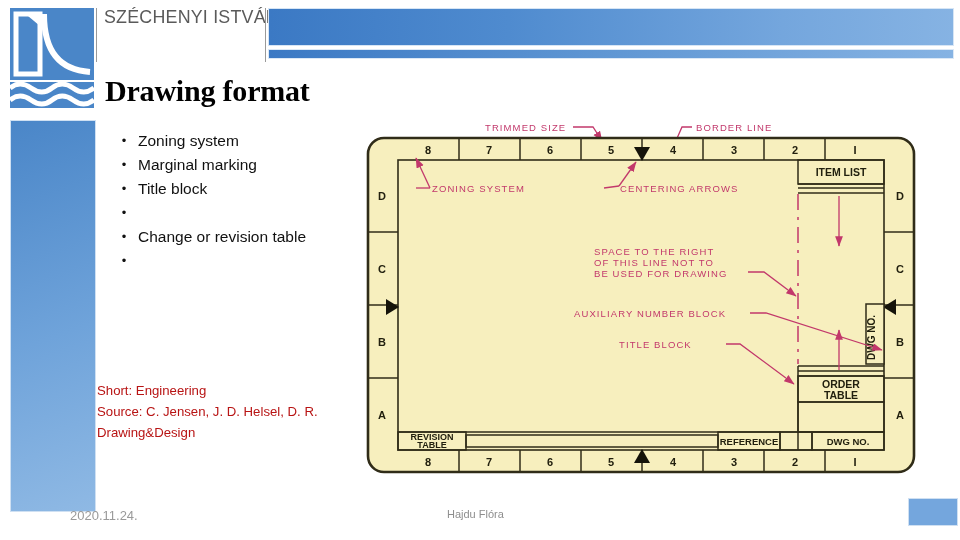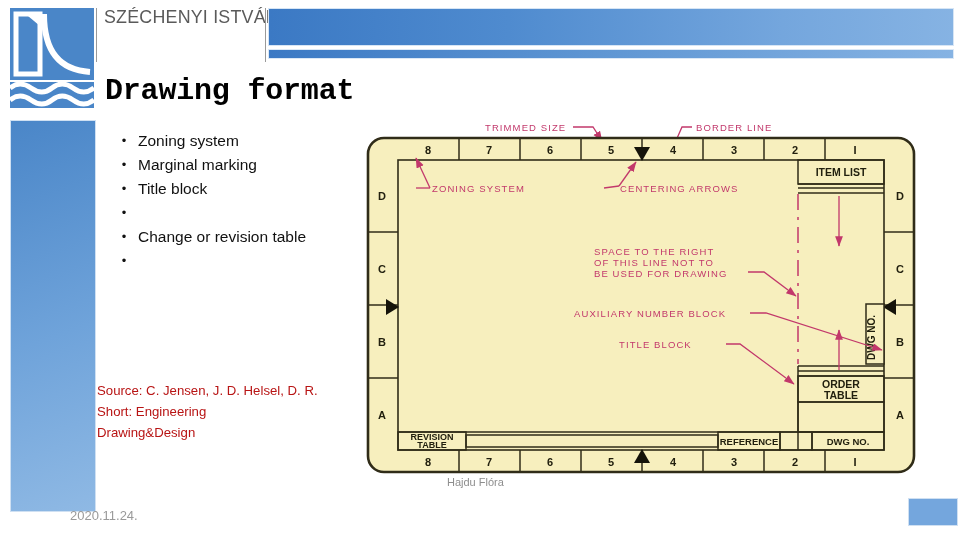--- a/index.html
+++ b/index.html
@@ -41,21 +41,21 @@
   #header-bar-thin{
     position:absolute;left:268px;top:49px;width:684px;height:8px;
     background:linear-gradient(90deg,#3b79c4 0%,#5c94d2 45%,#86b3e3 100%);
     border:1px solid #dbe8f6;
   }
 
   
   #page-title{
     position:absolute;left:105px;top:74px;
     font-size:30px;font-weight:bold;color:#000;letter-spacing:-.2px;
-    font-family:Liberation Mono, monospace;
+    font-family:Liberation Serif, serif;
   }
 
   
   #bullet-list{position:absolute;left:110px;top:130px;width:260px;}
   #bullet-list .li{
     display:flex;align-items:flex-start;height:24px;
     font-size:15.5px;color:#111;font-family:"Liberation Sans",sans-serif;
   }
   #bullet-list .bt{width:28px;text-align:center;font-size:13px;line-height:22px;}
   #bullet-list .lb{line-height:22px;}
@@ -66,21 +66,21 @@
     font-size:13.2px;line-height:21px;color:#b81414;
     font-family:"Liberation Sans",sans-serif;
   }
 
   
   #footer-date{
     position:absolute;left:70px;top:508px;font-size:13px;color:#9a9a9a;
     font-family:"Liberation Sans",sans-serif;
   }
   #footer-author{
-    position:absolute;left:447px;top:476px;font-size:11px;color:#8e8e8e;
+    position:absolute;left:447px;top:508px;font-size:11px;color:#8e8e8e;
     font-family:"Liberation Sans",sans-serif;
     text-align:right;
   }
   #footer-block{
     position:absolute;left:908px;top:498px;width:48px;height:26px;
     background:#74a6dd;border:1px solid #cfe0f2;
   }
 
   
   #figure{position:absolute;left:366px;top:114px;width:554px;height:362px;}
@@ -135,22 +135,22 @@
     <div class="li">
       <span class="bt">•</span>
       <span class="lb">Change or revision table</span>
     </div>
     <div class="li">
       <span class="bt">•</span>
     </div>
   </div>
 
   <div id="source-note">
+    <div>Short: Engineering</div>
     <div>Source: C. Jensen, J. D. Helsel, D. R.</div>
-    <div>Short: Engineering</div>
     <div>Drawing&amp;Design</div>
   </div>
 
   <div id="footer-date">2020.11.24.</div>
   <div id="footer-author">Hajdu Flóra</div>
   <div id="footer-block"></div>
 
   <div id="figure">
   <svg width="554" height="362" viewBox="0 0 554 362" font-family="Liberation Sans, sans-serif">
     <defs>

